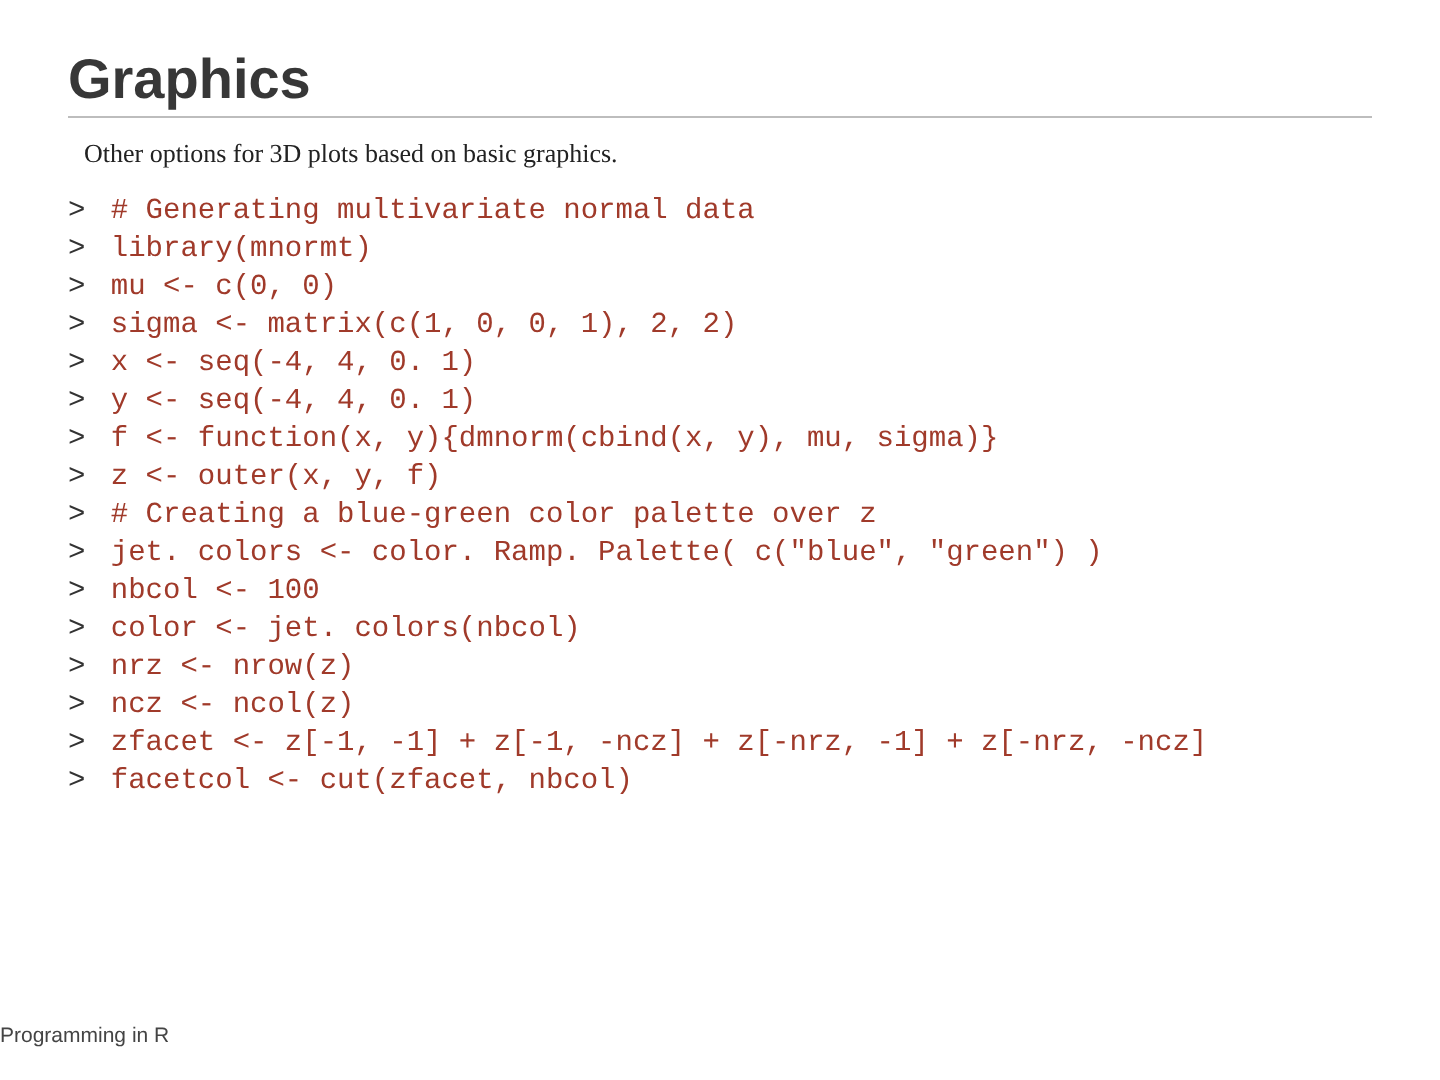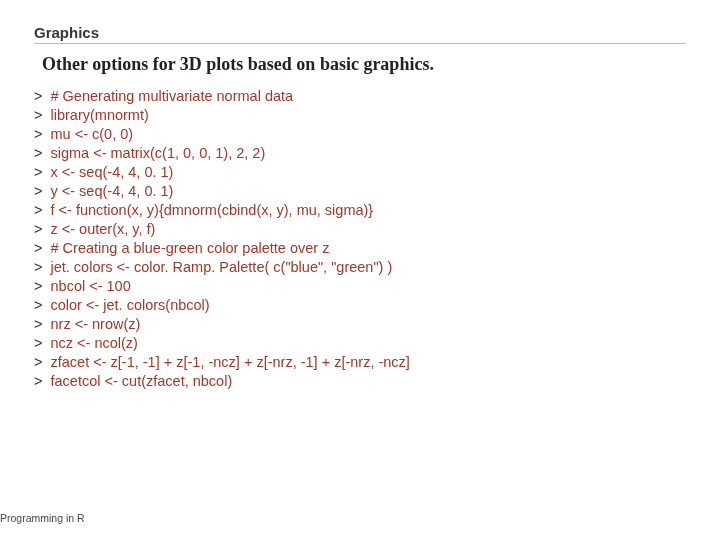--- a/index.html
+++ b/index.html
@@ -14,39 +14,38 @@
     }
     .slide {
       width: 100%;
       height: 100%;
       padding: 24px 34px 12px 34px;
       box-sizing: border-box;
       position: relative;
     }
     .title {
       font-family: Verdana, Arial, sans-serif;
-      font-size: 15px;
+      font-size: 28px;
       font-weight: bold;
       color: #373737;
       margin: 0 0 2px 0;
       letter-spacing: 0px;
       border-bottom: 1px solid #bdbdbd;
       padding-bottom: 2px;
     }
     .subtitle {
       font-family: Georgia, 'Times New Roman', serif;
-      font-size: 18px;
+      font-size: 13px;
       color: #222;
       margin-top: 10px;
       margin-bottom: 12px;
       margin-left: 8px;
-      font-weight: bold;
     }
     .code-block {
-      font-family: Liberation Sans, sans-serif;
+      font-family: Liberation Mono, monospace;
       font-size: 14.5px;
       line-height: 19px;
       color: #A03A2A;
       white-space: pre;
       margin-left: 0;
     }
     .code-line {
       display: block;
     }
     .prompt {

